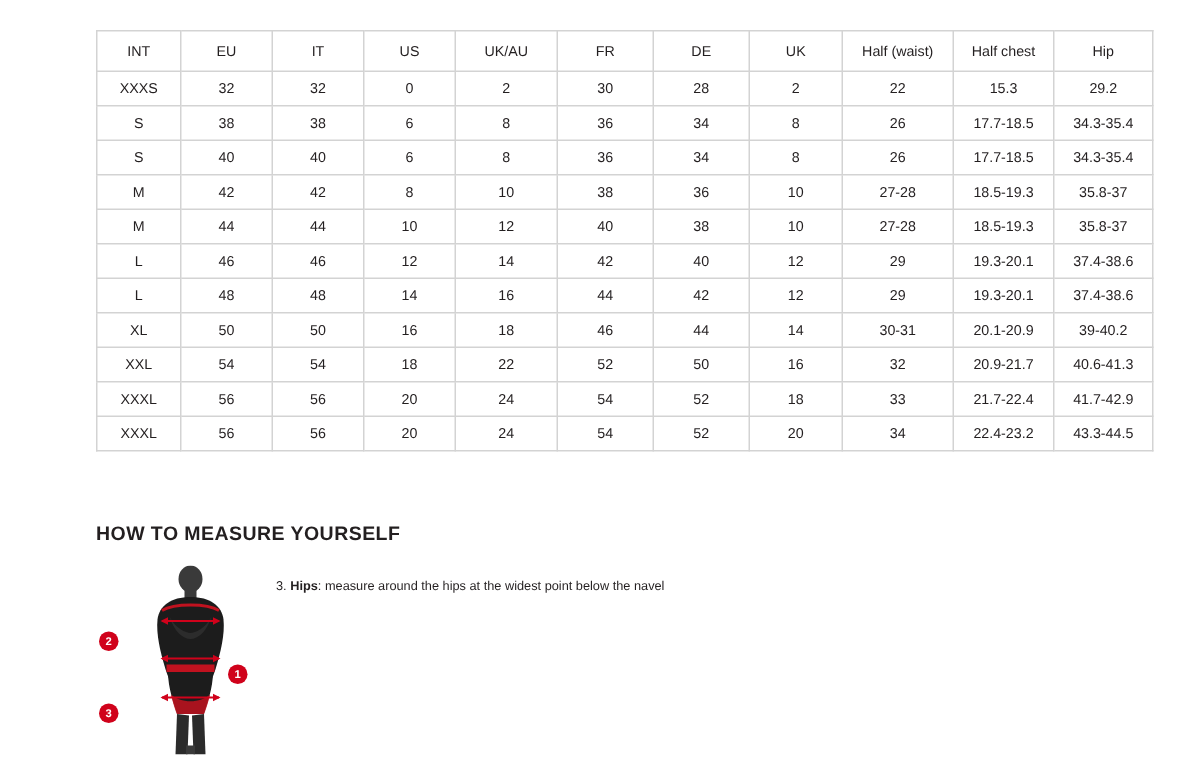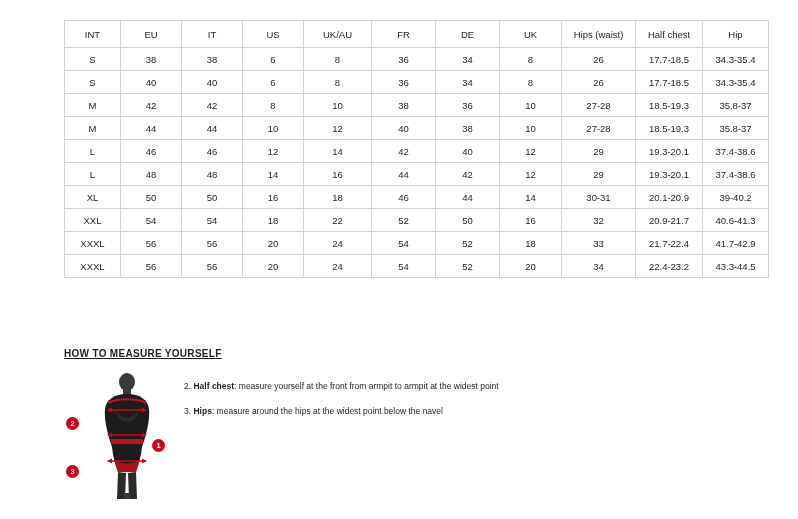--- a/index.html
+++ b/index.html
@@ -63,26 +63,25 @@
   col.c10 { width: 66px; }
 
   
   .measure-section {
     position: absolute;
     left: 64px;
     top: 348px;
     width: 670px;
   }
   .measure-title {
-    font-size: 10px;
+    font-size: 13px;
     font-weight: bold;
     letter-spacing: 0.3px;
     color: #231f20;
     margin-bottom: 10px;
-    text-decoration: underline;
   }
   .measure-body {
     position: relative;
     display: flex;
     align-items: flex-start;
   }
   .figure-col {
     width: 120px;
     position: relative;
     height: 130px;
@@ -148,26 +147,39 @@
       <thead>
         <tr>
           <td>INT</td>
           <td>EU</td>
           <td>IT</td>
           <td>US</td>
           <td>UK/AU</td>
           <td>FR</td>
           <td>DE</td>
           <td>UK</td>
-          <td>Hips (waist)</td>
+          <td>Half (waist)</td>
           <td>Half chest</td>
           <td>Hip</td>
         </tr>
       </thead>
       <tbody>
+        <tr>
+          <td>XXXS</td>
+          <td>32</td>
+          <td>32</td>
+          <td>0</td>
+          <td>2</td>
+          <td>30</td>
+          <td>28</td>
+          <td>2</td>
+          <td>22</td>
+          <td>15.3</td>
+          <td>29.2</td>
+        </tr>
         <tr>
           <td>S</td>
           <td>38</td>
           <td>38</td>
           <td>6</td>
           <td>8</td>
           <td>36</td>
           <td>34</td>
           <td>8</td>
           <td>26</td>
@@ -341,24 +353,20 @@
           <polygon points="53,88 48,85.5 48,90.5" fill="#d0021b"></polygon>
         </svg>
 
         <div class="badge badge-1">1</div>
         <div class="badge badge-2">2</div>
         <div class="badge badge-3">3</div>
       </div>
 
       <div class="notes-col">
         <div class="note">
-          <span>2.</span>
-          <b>Half chest</b><span>: measure yourself at the front from armpit to armpit at the widest point</span>
-        </div>
-        <div class="note">
           <span>3.</span>
           <b>Hips</b><span>: measure around the hips at the widest point below the navel</span>
         </div>
       </div>
 
     </div>
   </div>
 
 </div>
 

